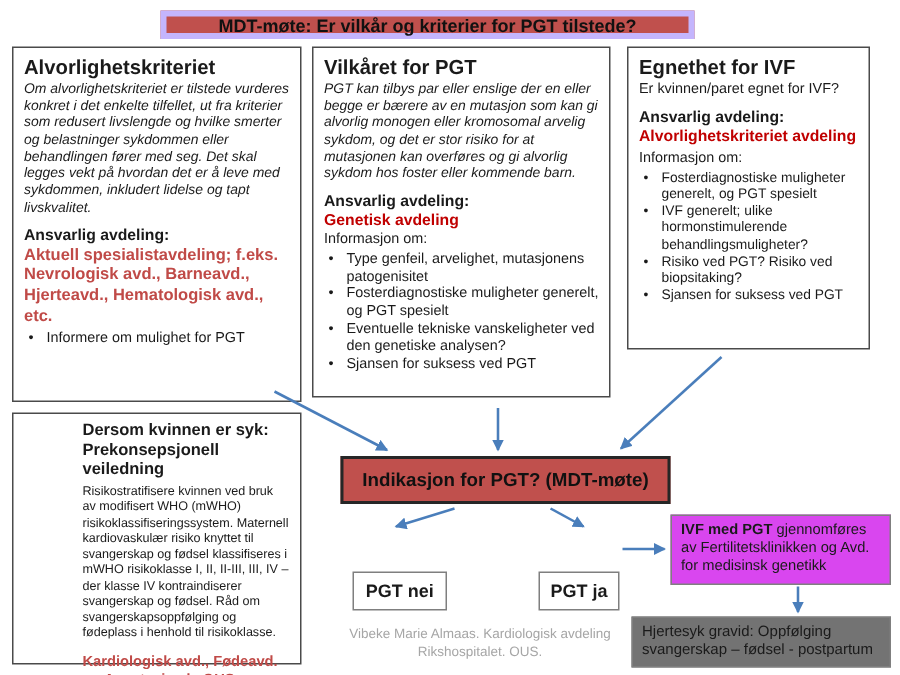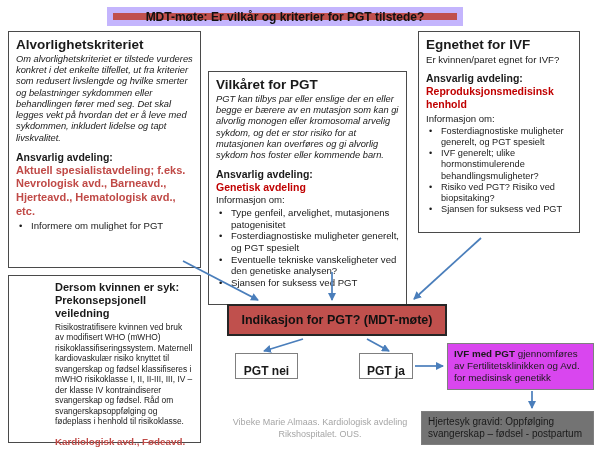--- a/index.html
+++ b/index.html
@@ -4,28 +4,28 @@
 <style>
   html,body{margin:0;padding:0;background:#fff;}
   #canvas{
     position:relative;width:600px;height:450px;background:#ffffff;overflow:hidden;
     font-family:"Liberation Sans",sans-serif;color:#1a1a1a;
   }
   .abs{position:absolute;box-sizing:border-box;}
   
   .title-bar{
     left:107px;top:7px;width:356px;height:19px;
-    background:#c0504d;border:6px solid #c4b5fd;
+    background:#c0504d;border:4px solid #c4b5fd;
     display:flex;align-items:center;justify-content:center;
     font-weight:bold;font-size:12px;color:#111;
   }
   
   .white-box{background:#fff;border:1px solid #4a4a4a;padding:5px 7px 4px 7px;}
   .box-alvorlighet{left:8px;top:31px;width:193px;height:237px;}
-  .box-vilkaret{left:208px;top:31px;width:199px;height:234px;margin-top:40px;}
+  .box-vilkaret{left:208px;top:31px;width:199px;height:234px;}
   .box-egnethet{left:418px;top:31px;width:162px;height:202px;}
   .box-dersom{left:8px;top:275px;width:193px;height:168px;padding-left:46px;}
   .box-h{font-size:13.5px;font-weight:bold;line-height:1.15;margin-bottom:1px;}
   .italic-body{font-style:italic;font-size:9.3px;line-height:1.22;}
   .plain{font-size:9.6px;line-height:1.22;}
   .ansvarlig{font-size:10.5px;font-weight:bold;margin-top:7px;line-height:1.2;}
   .red-strong{font-weight:bold;line-height:1.25;}
   .bullets{margin-top:1px;}
   .bullet{position:relative;padding-left:15px;font-size:9.6px;line-height:1.22;}
   .bullet::before{content:"\2022";position:absolute;left:3px;top:0;}
@@ -36,22 +36,22 @@
   .dersom-red{font-size:9.8px;font-weight:bold;line-height:1.25;margin-top:9px;}
   
   .indikasjon-box{
     left:227px;top:304px;width:220px;height:32px;
     background:#c0504d;border:2px solid #262626;
     display:flex;align-items:center;justify-content:center;
     font-size:12.5px;font-weight:bold;color:#111;
   }
   .small-node{
     background:#fff;border:1px solid #7f7f7f;
-    display:flex;align-items:flex-end;justify-content:center;
-    font-size:12px;font-weight:bold;
+    display:flex;align-items:center;justify-content:center;
+    font-size:12px;font-weight:bold;margin-top:28px;
   }
   .pgt-nei{left:235px;top:353px;width:63px;height:26px;}
   .pgt-ja{left:359px;top:353px;width:54px;height:26px;}
   .ivf-box{
     left:447px;top:343px;width:147px;height:47px;
     background:#d946ef;border:1px solid #7f7f7f;padding:4px 6px;
     font-size:9.8px;line-height:1.25;
   }
   .hjertesyk-box{
     left:421px;top:411px;width:173px;height:34px;
@@ -94,21 +94,21 @@
       <div class="bullet">Fosterdiagnostiske muligheter generelt, og PGT spesielt</div>
       <div class="bullet">Eventuelle tekniske vanskeligheter ved den genetiske analysen?</div>
       <div class="bullet">Sjansen for suksess ved PGT</div>
     </div>
   </div>
 
   <div class="abs white-box box-egnethet">
     <div class="box-h">Egnethet for IVF</div>
     <div class="plain">Er kvinnen/paret egnet for IVF?</div>
     <div class="ansvarlig">Ansvarlig avdeling:</div>
-    <div class="red-strong" style="font-size:10.5px;color:#c00000;">Reproduksjonsmedisinsk henhold</div>
+    <div class="red-strong" style="font-size:10.5px;color:#c00000;">Alvorlighetskriteriet avdeling</div>
     <div class="plain" style="margin-top:2px;">Informasjon om:</div>
     <div class="bullets">
       <div class="bullet small-bullet">Fosterdiagnostiske muligheter generelt, og PGT spesielt</div>
       <div class="bullet small-bullet">IVF generelt; ulike hormonstimulerende behandlingsmuligheter?</div>
       <div class="bullet small-bullet">Risiko ved PGT? Risiko ved biopsitaking?</div>
       <div class="bullet small-bullet">Sjansen for suksess ved PGT</div>
     </div>
   </div>
 
   <div class="abs white-box box-dersom">

